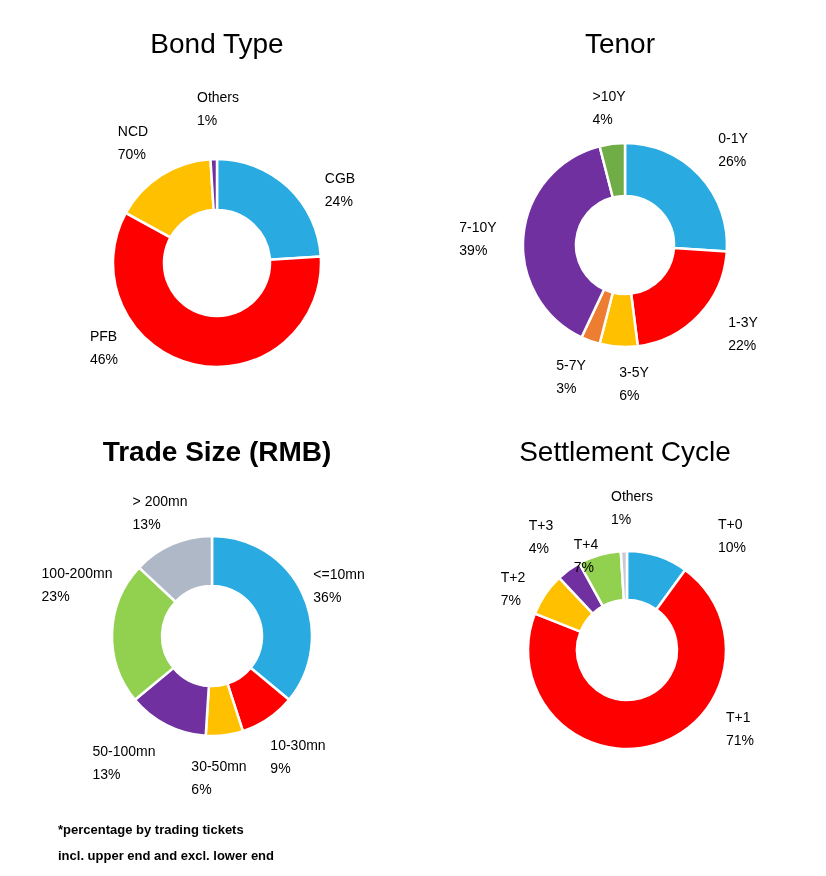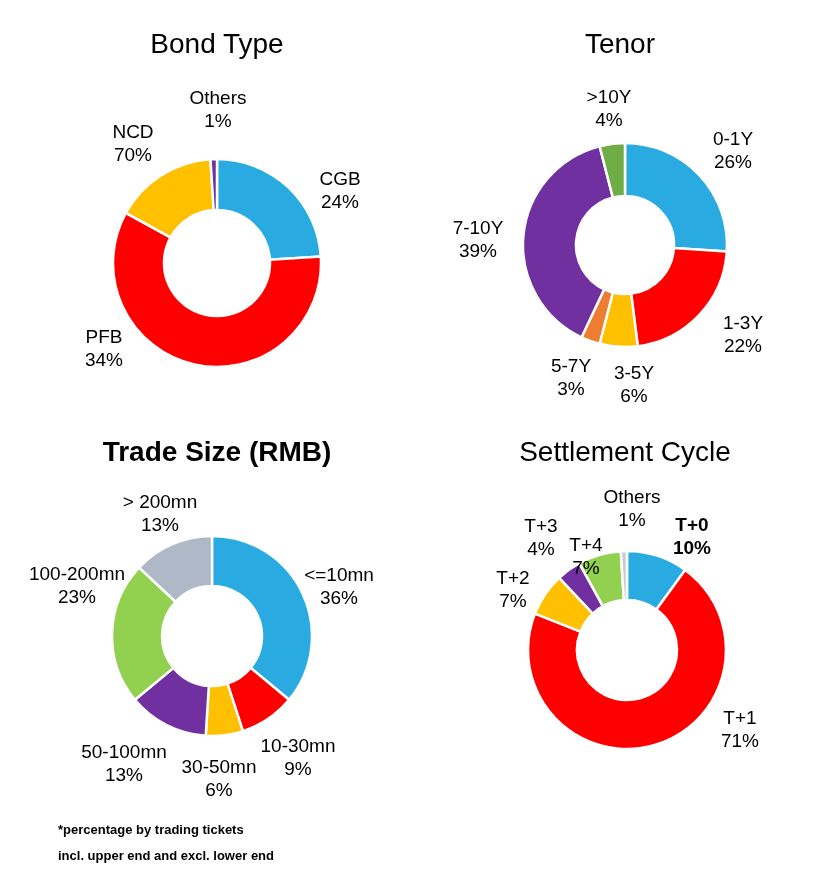--- a/index.html
+++ b/index.html
@@ -37,22 +37,21 @@
     left: 0;
     top: 0;
   }
   .labels-layer {
     position: absolute;
     inset: 0;
   }
   .slice-label {
     position: absolute;
     transform: translate(-50%, -50%);
-    text-align: center;
-    font-size: 19px;
+    font-size: 14px;
     line-height: 23px;
     white-space: nowrap;
   }
   .footnote {
     position: absolute;
     left: 58px;
     top: 817px;
     font-size: 13px;
     line-height: 26px;
     text-align: left;
@@ -72,21 +71,21 @@
         <path d="M 125.86 212.90 A 104 104 0 0 1 210.47 159.21 L 213.67 210.10 A 53 53 0 0 0 170.56 237.47 Z" fill="#FFC000" stroke="#ffffff" stroke-width="2.5"></path>
         <path d="M 210.47 159.21 A 104 104 0 0 1 217.00 159.00 L 217.00 210.00 A 53 53 0 0 0 213.67 210.10 Z" fill="#7030A0" stroke="#ffffff" stroke-width="2.5"></path>
       </svg>
     <div class="labels-layer">
         <div class="slice-label" style="left: 340px; top: 190px;">
           <div>CGB</div>
           <div>24%</div>
         </div>
         <div class="slice-label" style="left: 104px; top: 348px;">
           <div>PFB</div>
-          <div>34%</div>
+          <div>46%</div>
         </div>
         <div class="slice-label" style="left: 133px; top: 143px;">
           <div>NCD</div>
           <div>70%</div>
         </div>
         <div class="slice-label" style="left: 218px; top: 109px;">
           <div>Others</div>
           <div>1%</div>
         </div>
       </div>
@@ -172,21 +171,21 @@
     <h2 class="chart-title" style="left: 625px; top: 452px;">Settlement Cycle</h2>
     <svg class="donut" width="826" height="876" viewBox="0 0 826 876">
         <path d="M 627.00 551.00 A 99 99 0 0 1 685.19 569.91 L 656.39 609.55 A 50 50 0 0 0 627.00 600.00 Z" fill="#29ABE2" stroke="#ffffff" stroke-width="2.5"></path>
         <path d="M 685.19 569.91 A 99 99 0 1 1 534.95 613.56 L 580.51 631.59 A 50 50 0 1 0 656.39 609.55 Z" fill="#FE0000" stroke="#ffffff" stroke-width="2.5"></path>
         <path d="M 534.95 613.56 A 99 99 0 0 1 559.23 577.83 L 592.77 613.55 A 50 50 0 0 0 580.51 631.59 Z" fill="#FFC000" stroke="#ffffff" stroke-width="2.5"></path>
         <path d="M 559.23 577.83 A 99 99 0 0 1 579.31 563.25 L 602.91 606.18 A 50 50 0 0 0 592.77 613.55 Z" fill="#7030A0" stroke="#ffffff" stroke-width="2.5"></path>
         <path d="M 579.31 563.25 A 99 99 0 0 1 620.78 551.20 L 623.86 600.10 A 50 50 0 0 0 602.91 606.18 Z" fill="#92D050" stroke="#ffffff" stroke-width="2.5"></path>
         <path d="M 620.78 551.20 A 99 99 0 0 1 627.00 551.00 L 627.00 600.00 A 50 50 0 0 0 623.86 600.10 Z" fill="#C8CCD2" stroke="#ffffff" stroke-width="2.5"></path>
       </svg>
     <div class="labels-layer">
-        <div class="slice-label" style="left: 692px; top: 536px; font-weight: bold;">
+        <div class="slice-label" style="left: 732px; top: 536px;">
           <div>T+0</div>
           <div>10%</div>
         </div>
         <div class="slice-label" style="left: 740px; top: 729px;">
           <div>T+1</div>
           <div>71%</div>
         </div>
         <div class="slice-label" style="left: 513px; top: 589px;">
           <div>T+2</div>
           <div>7%</div>

